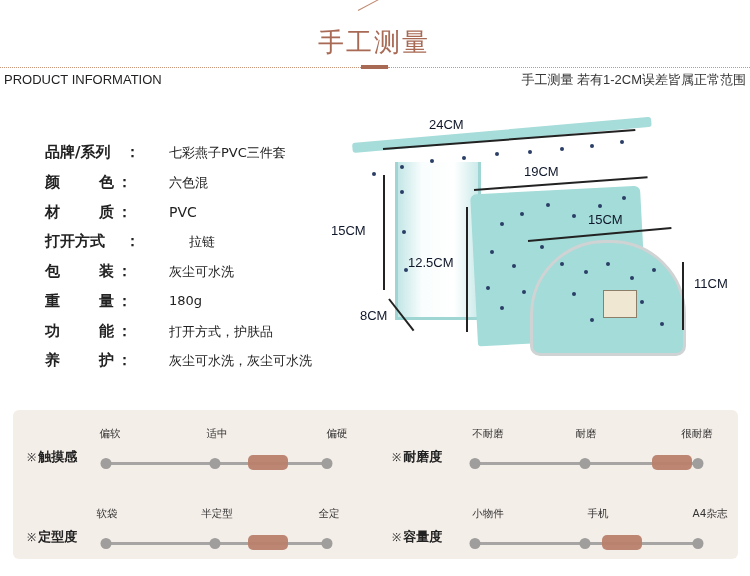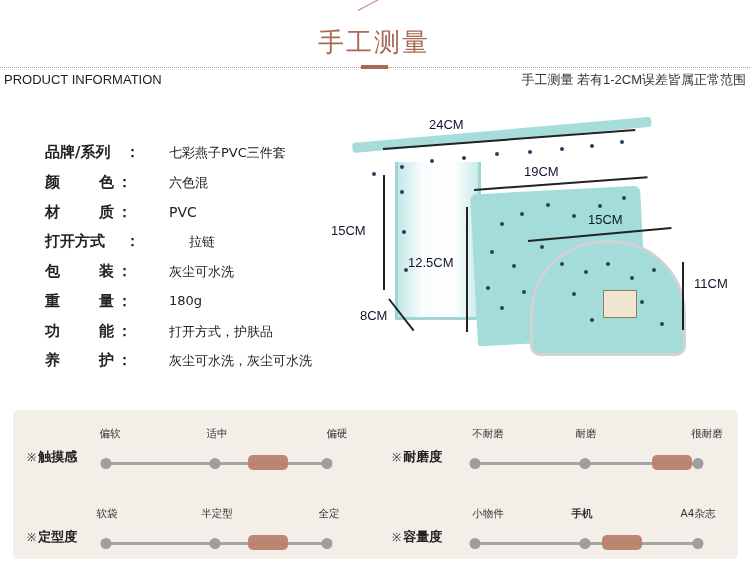--- a/index.html
+++ b/index.html
@@ -187,21 +187,21 @@
   <div class="node" style="left:188px;"></div>
   <div class="node" style="left:300px;"></div>
   <div class="sel" style="left:221px;"></div>
 </div>
 
 <div class="rating" style="left:392px;top:426px;">
   <div class="lbl"><span class="mark">※</span><span>耐磨度</span></div>
   <div class="track" style="left:83px;width:225px;"></div>
   <div class="tick" style="left:96px;">不耐磨</div>
   <div class="tick" style="left:194px;">耐磨</div>
-  <div class="tick" style="left:305px;margin-left:10px;">很耐磨</div>
+  <div class="tick" style="left:305px;">很耐磨</div>
   <div class="node" style="left:83px;"></div>
   <div class="node" style="left:193px;"></div>
   <div class="node" style="left:306px;"></div>
   <div class="sel" style="left:260px;"></div>
 </div>
 
 <div class="rating" style="left:27px;top:506px;">
   <div class="lbl"><span class="mark">※</span><span>定型度</span></div>
   <div class="track" style="left:79px;width:225px;"></div>
   <div class="tick" style="left:80px;">软袋</div>
@@ -210,19 +210,19 @@
   <div class="node" style="left:79px;"></div>
   <div class="node" style="left:188px;"></div>
   <div class="node" style="left:300px;"></div>
   <div class="sel" style="left:221px;"></div>
 </div>
 
 <div class="rating" style="left:392px;top:506px;">
   <div class="lbl"><span class="mark">※</span><span>容量度</span></div>
   <div class="track" style="left:83px;width:225px;"></div>
   <div class="tick" style="left:96px;">小物件</div>
-  <div class="tick" style="left:190px;font-weight:bold;">手机</div>
-  <div class="tick" style="left:306px;">A4杂志</div>
+  <div class="tick" style="left:206px;">手机</div>
+  <div class="tick" style="left:318px;">A4杂志</div>
   <div class="node" style="left:83px;"></div>
   <div class="node" style="left:193px;"></div>
   <div class="node" style="left:306px;"></div>
   <div class="sel" style="left:210px;"></div>
 </div>
 
 </body></html>

